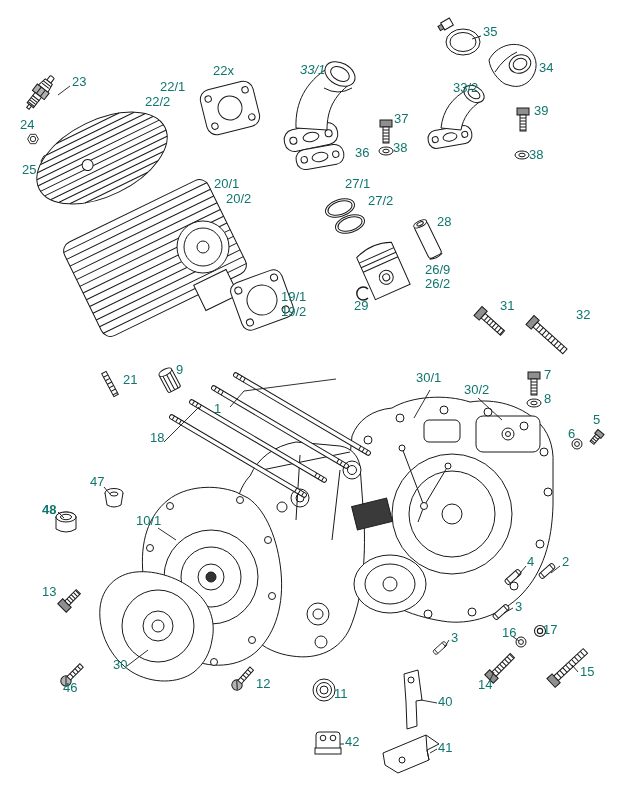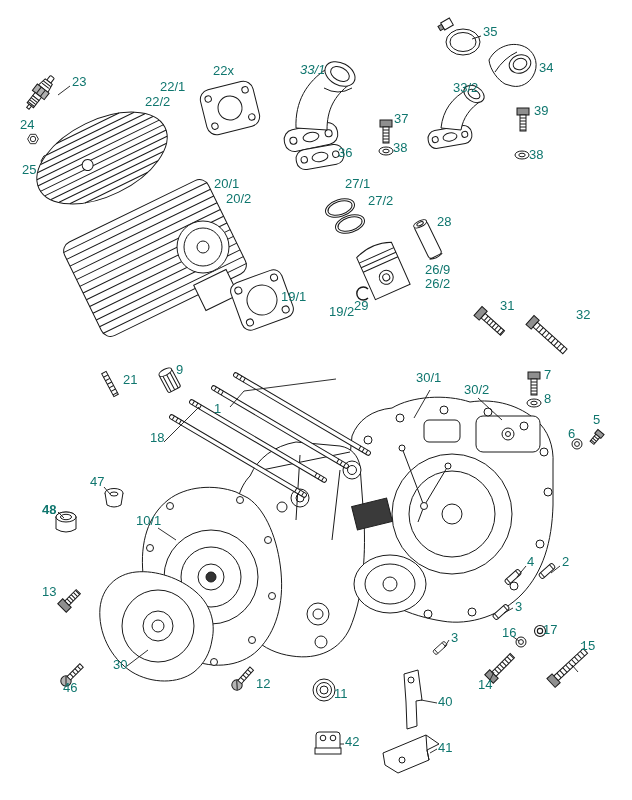--- a/index.html
+++ b/index.html
@@ -397,31 +397,31 @@
       <span class="part-label" style="left: 132px; top: 95px; margin-left: 13px;">22/2</span>
       <span class="part-label" style="left: 213px; top: 64px;">22x</span>
       <span class="part-label" style="left: 300px; top: 63px; font-style: italic;">33/1</span>
       <span class="part-label" style="left: 483px; top: 25px;">35</span>
       <span class="part-label" style="left: 539px; top: 61px;">34</span>
       <span class="part-label" style="left: 425px; top: 81px; margin-left: 28px;">33/2</span>
       <span class="part-label" style="left: 394px; top: 112px;">37</span>
       <span class="part-label" style="left: 393px; top: 141px;">38</span>
       <span class="part-label" style="left: 534px; top: 104px;">39</span>
       <span class="part-label" style="left: 529px; top: 148px;">38</span>
-      <span class="part-label" style="left: 338px; top: 146px;">36</span>
+      <span class="part-label" style="left: 338px; top: 146px; padding-left: 17px;">36</span>
       <span class="part-label" style="left: 214px; top: 177px;">20/1</span>
       <span class="part-label" style="left: 226px; top: 192px;">20/2</span>
       <span class="part-label" style="left: 345px; top: 177px;">27/1</span>
       <span class="part-label" style="left: 368px; top: 194px;">27/2</span>
       <span class="part-label" style="left: 437px; top: 215px;">28</span>
       <span class="part-label" style="left: 425px; top: 263px;">26/9</span>
       <span class="part-label" style="left: 425px; top: 277px;">26/2</span>
       <span class="part-label" style="left: 354px; top: 299px;">29</span>
       <span class="part-label" style="left: 281px; top: 290px;">19/1</span>
-      <span class="part-label" style="left: 281px; top: 305px; margin-left: 48px;">19/2</span>
+      <span class="part-label" style="left: 281px; top: 305px;">19/2</span>
       <span class="part-label" style="left: 500px; top: 299px;">31</span>
       <span class="part-label" style="left: 576px; top: 308px;">32</span>
       <span class="part-label" style="left: 123px; top: 373px;">21</span>
       <span class="part-label" style="left: 176px; top: 363px;">9</span>
       <span class="part-label" style="left: 544px; top: 368px;">7</span>
       <span class="part-label" style="left: 544px; top: 392px;">8</span>
       <span class="part-label" style="left: 416px; top: 371px;">30/1</span>
       <span class="part-label" style="left: 464px; top: 383px;">30/2</span>
       <span class="part-label" style="left: 593px; top: 413px;">5</span>
       <span class="part-label" style="left: 568px; top: 427px;">6</span>
@@ -431,21 +431,21 @@
       <span class="part-label" style="left: 42px; top: 503px; font-weight: bold;">48</span>
       <span class="part-label" style="left: 136px; top: 514px;">10/1</span>
       <span class="part-label" style="left: 562px; top: 555px;">2</span>
       <span class="part-label" style="left: 527px; top: 555px;">4</span>
       <span class="part-label" style="left: 42px; top: 585px;">13</span>
       <span class="part-label" style="left: 515px; top: 600px;">3</span>
       <span class="part-label" style="left: 502px; top: 626px;">16</span>
       <span class="part-label" style="left: 543px; top: 623px;">17</span>
       <span class="part-label" style="left: 451px; top: 631px;">3</span>
       <span class="part-label" style="left: 478px; top: 678px;">14</span>
-      <span class="part-label" style="left: 580px; top: 640px; font-family: Liberation Mono, monospace;">15</span>
+      <span class="part-label" style="left: 580px; top: 665px;">15</span>
       <span class="part-label" style="left: 113px; top: 658px;">30</span>
       <span class="part-label" style="left: 63px; top: 681px;">46</span>
       <span class="part-label" style="left: 256px; top: 677px;">12</span>
       <span class="part-label" style="left: 334px; top: 687px;">11</span>
       <span class="part-label" style="left: 438px; top: 695px;">40</span>
       <span class="part-label" style="left: 345px; top: 735px;">42</span>
       <span class="part-label" style="left: 438px; top: 741px;">41</span>
     </div>
 
 </div>

